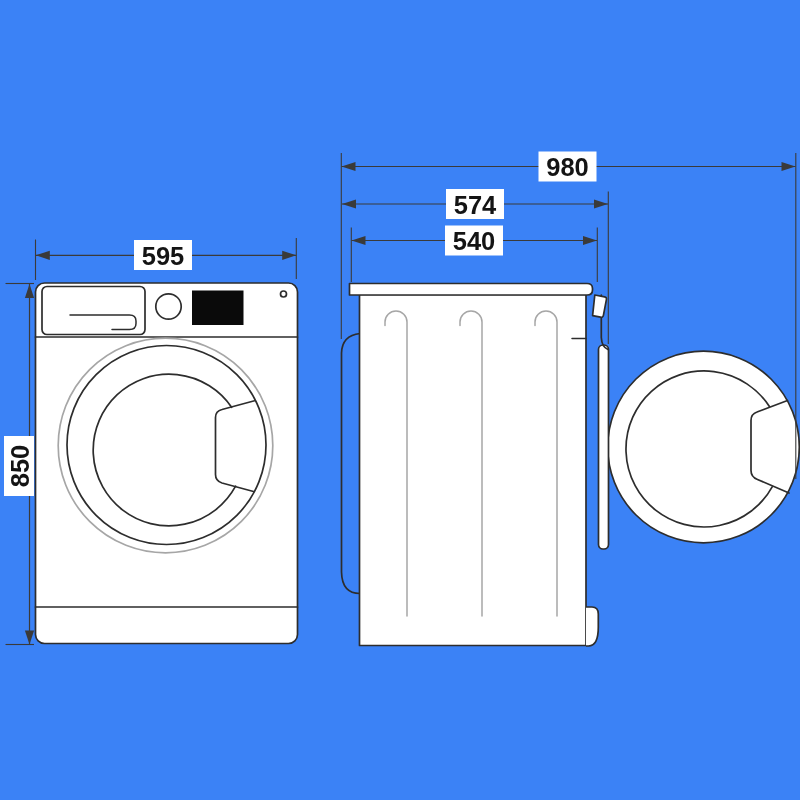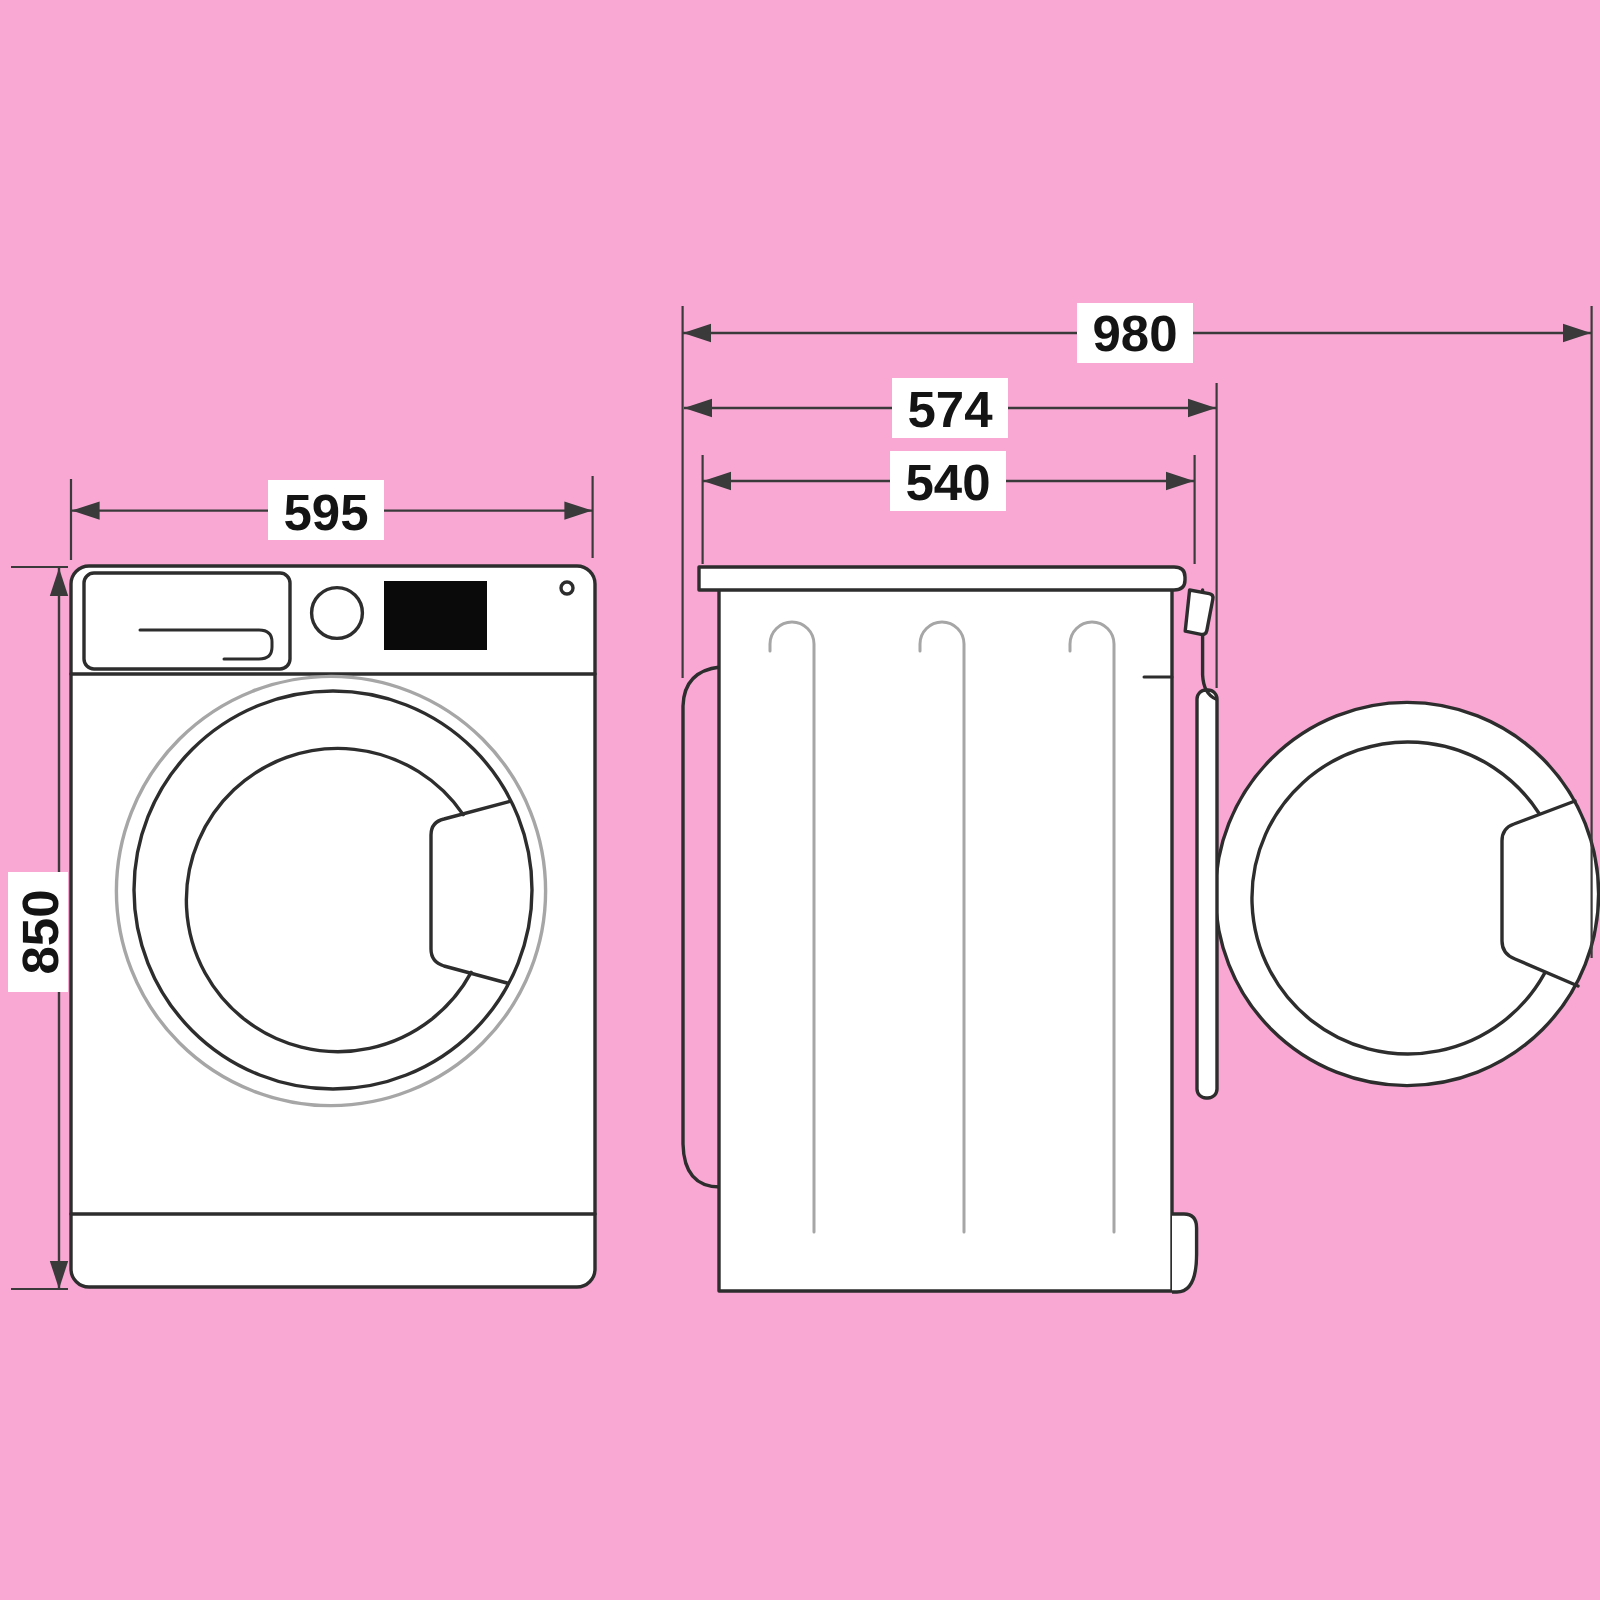--- a/index.html
+++ b/index.html
@@ -1,16 +1,16 @@
 <!DOCTYPE html>
 <html><head>
 <meta charset="utf-8">
 <style>
   html,body{margin:0;padding:0;background:#fff;}
-  .canvas{width:800px;height:800px;background:#f9a8d4;overflow:hidden;}
+  .canvas{width:800px;height:800px;background:#3b82f6;overflow:hidden;}
   svg{display:block;}
   .outline{fill:#fff;stroke:#2d2d2d;stroke-width:1.7;stroke-linejoin:round;}
   .line{fill:none;stroke:#2d2d2d;stroke-width:1.7;stroke-linecap:round;stroke-linejoin:round;}
   .thin{stroke-width:1.5;}
   .gray{stroke:#a6a6a6;}
   .dimline{fill:none;stroke:#3a3a3a;stroke-width:1.2;}
   .extline{fill:none;stroke:#3a3a3a;stroke-width:1.1;}
   .arrow{fill:#3a3a3a;stroke:none;}
   .labelbg{fill:#ffffff;stroke:none;}
   text.dimlabel{

